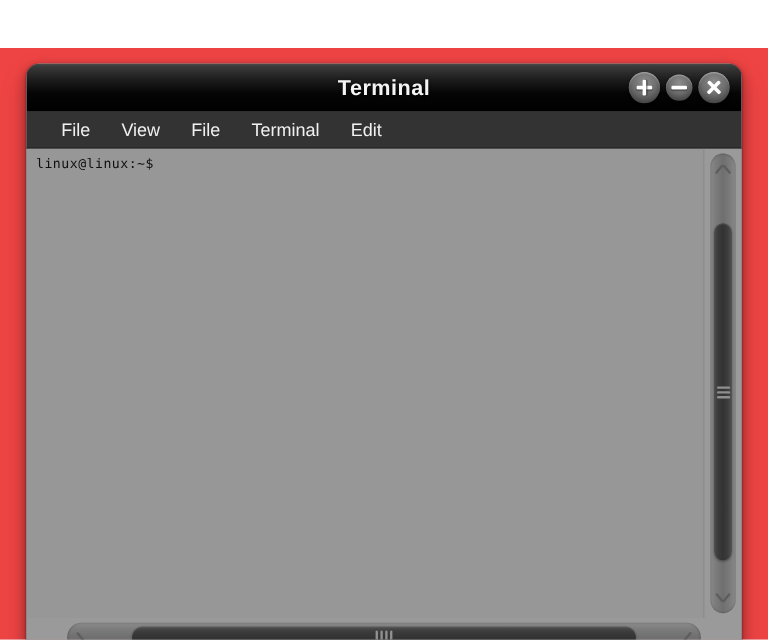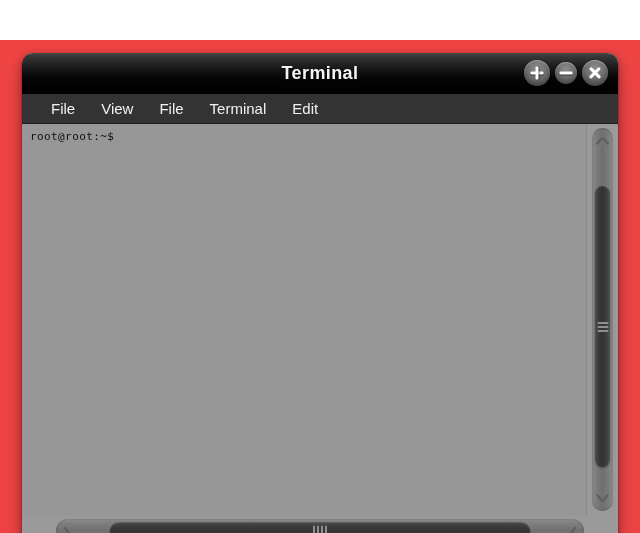--- a/index.html
+++ b/index.html
@@ -366,21 +366,21 @@
       <div class="menu-item">File</div>
       <div class="menu-item">Terminal</div>
       <div class="menu-item">Edit</div>
     </div>
 
     <div class="win-body">
 
       <div class="body-row">
 
         <div class="terminal-area">
-          <div class="term-line">root@root:~$</div>
+          <div class="term-line">linux@linux:~$</div>
         </div>
 
         <div class="vscroll">
           <div class="vtrough">
             <div class="arrow-btn">
               <span class="chev up"></span>
             </div>
             <div class="vthumb">
               <span class="vgrip">
                 <i></i>

